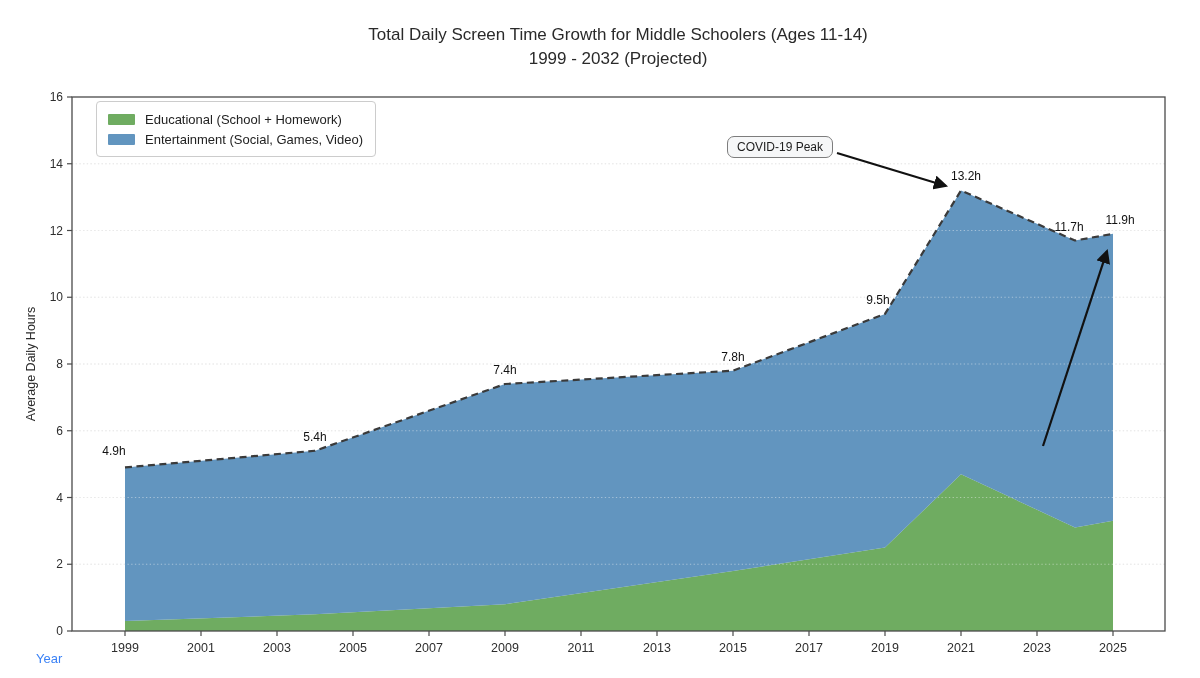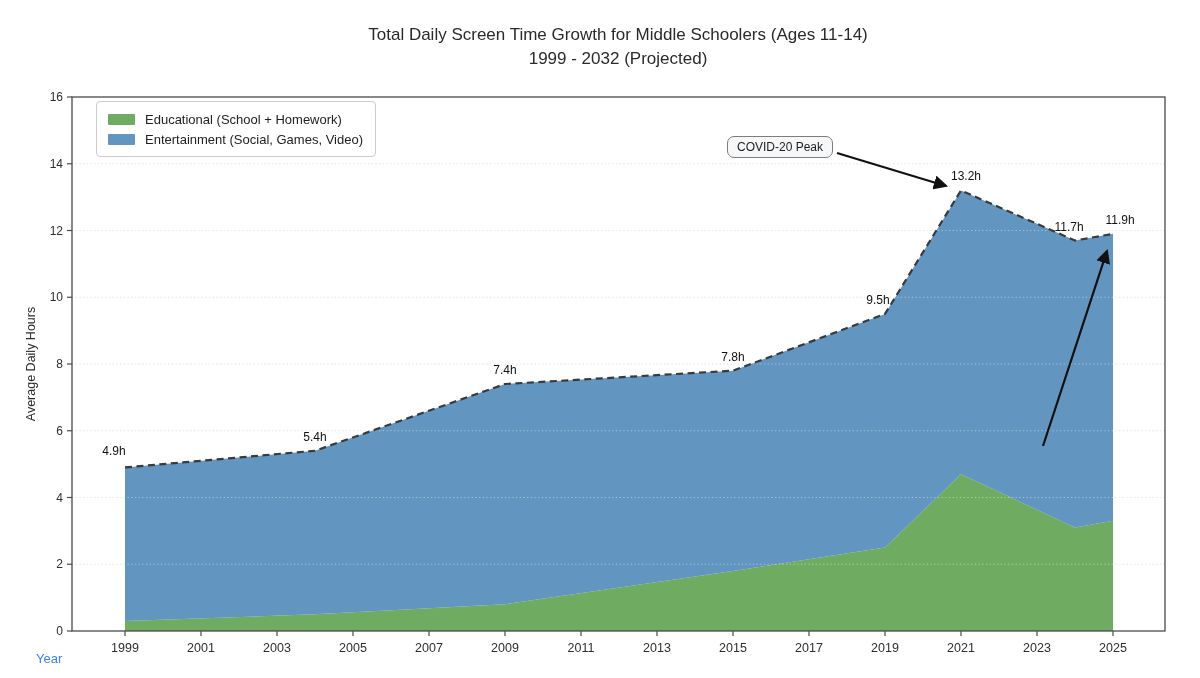--- a/index.html
+++ b/index.html
@@ -131,14 +131,14 @@
     <div class="legend-row">
       <span class="swatch" id="sw0" style="background: rgb(86, 157, 69);"></span>
       <span class="legend-label">Educational (School + Homework)</span>
     </div>
     <div class="legend-row">
       <span class="swatch" id="sw1" style="background: rgb(70, 130, 180);"></span>
       <span class="legend-label">Entertainment (Social, Games, Video)</span>
     </div>
   </div>
 
-  <div class="anno" id="anno0">COVID-20 Peak</div>
+  <div class="anno" id="anno0">COVID-19 Peak</div>
 </div>
 
 </body></html>

